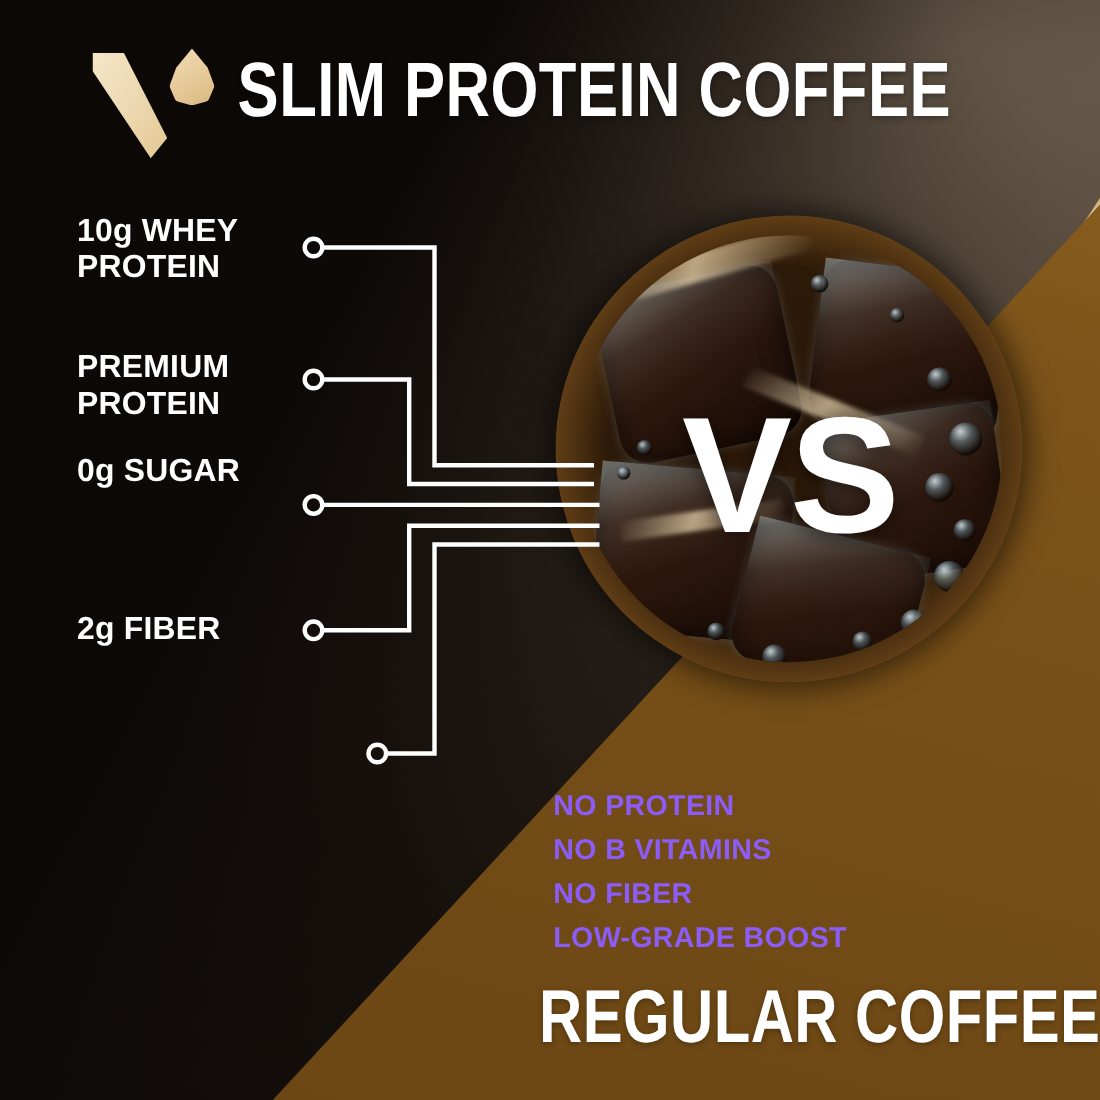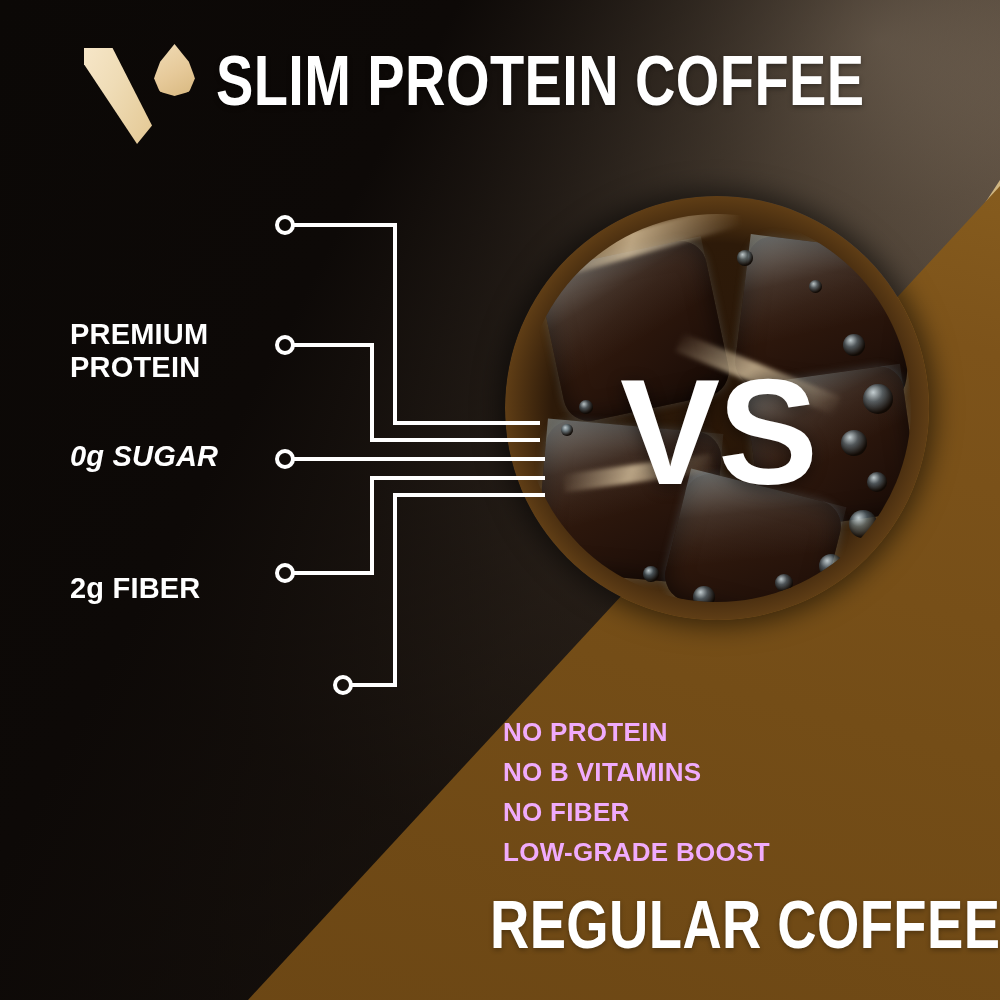--- a/index.html
+++ b/index.html
@@ -182,22 +182,22 @@
     left: 70px;
     width: 230px;
     color: #ffffff;
     font-size: 29px;
     line-height: 33px;
     font-weight: 700;
     letter-spacing: 0.2px;
   }
   .f0 { top: 194px; }
   .f1 { top: 318px; }
-  .f2 { top: 440px; font-style: italic; }
-  .f3 { top: 572px; }
+  .f2 { top: 412px; }
+  .f3 { top: 556px; }
   .f4 { top: 644px; }
 
   
   .connectors {
     position: absolute;
     left: 0;
     top: 0;
     width: 1000px;
     height: 1000px;
     pointer-events: none;
@@ -216,21 +216,21 @@
     text-shadow: 0 3px 16px rgba(0,0,0,0.45);
   }
 
   
   .cons {
     position: absolute;
     left: 503px;
     top: 712px;
   }
   .con-line {
-    color: #f0abfc;
+    color: #8b5cf6;
     font-size: 26px;
     line-height: 40px;
     font-weight: 700;
     letter-spacing: 0.3px;
     white-space: nowrap;
   }
   .regular-title {
     position: absolute;
     left: 490px;
     top: 888px;
@@ -309,20 +309,21 @@
     <g fill="none" stroke="#ffffff" stroke-width="4">
       <circle cx="285" cy="225" r="8"></circle>
       <circle cx="285" cy="345" r="8"></circle>
       <circle cx="285" cy="459" r="8"></circle>
       <circle cx="285" cy="573" r="8"></circle>
       <circle cx="343" cy="685" r="8"></circle>
     </g>
   </svg>
 
   <div class="features">
+    <div class="feature f0">10g WHEY PROTEIN</div>
     <div class="feature f1">PREMIUM PROTEIN</div>
     <div class="feature f2">0g SUGAR</div>
     <div class="feature f3">2g FIBER</div>
   </div>
 
   <div class="vs">VS</div>
 
   <div class="cons">
     <div class="con-line">NO PROTEIN</div>
     <div class="con-line">NO B VITAMINS</div>

